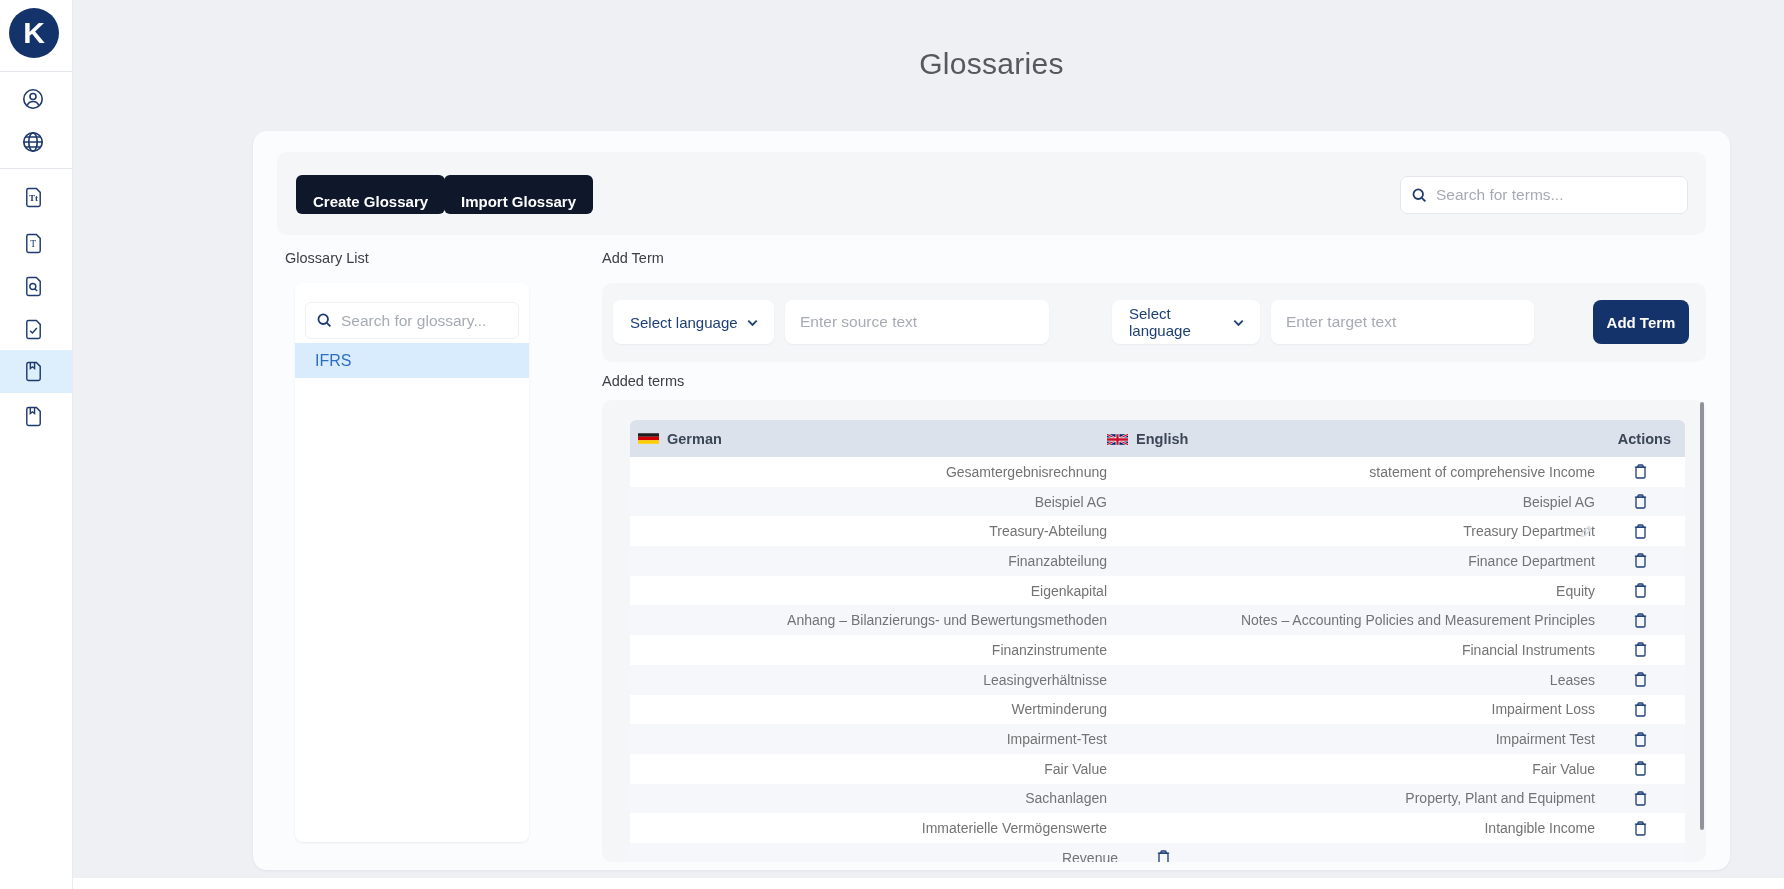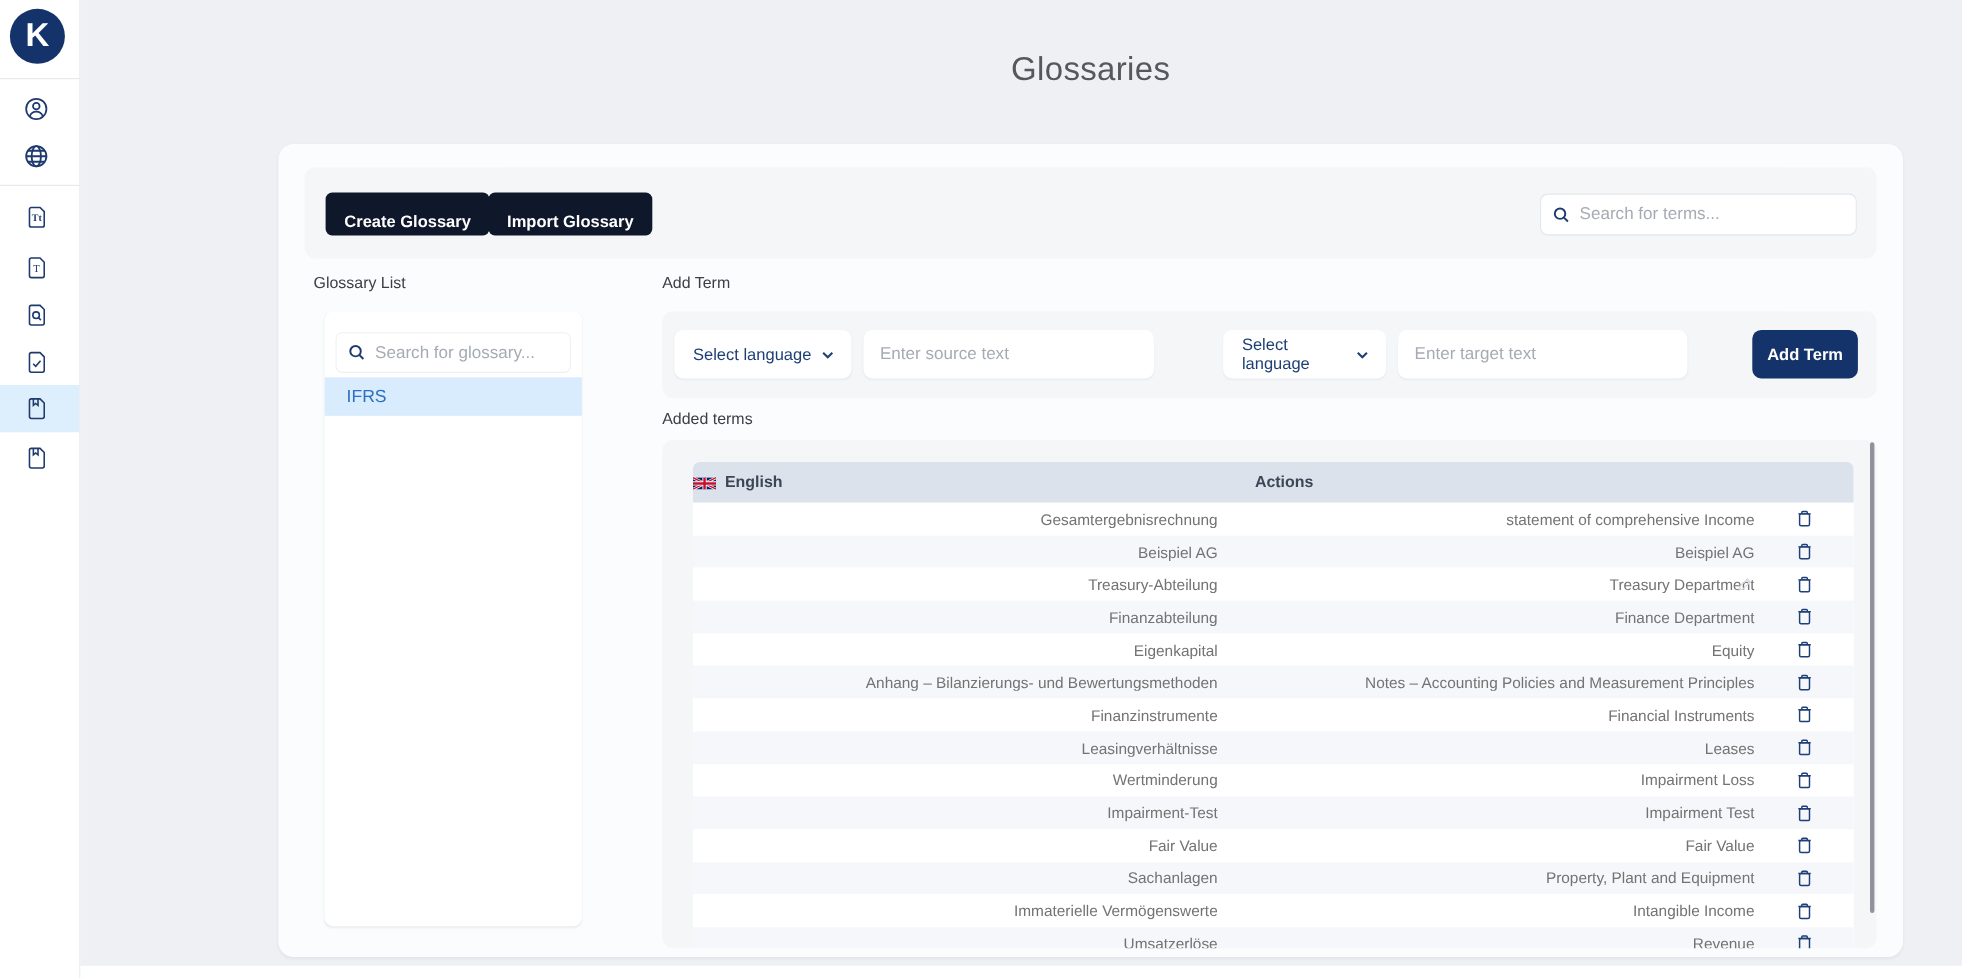--- a/index.html
+++ b/index.html
@@ -197,20 +197,30 @@
     <div class="field" style="left:669px; width:263px;">
       <input type="text" placeholder="Enter target text" style="">
     </div>
     <button class="add-btn">Add Term</button>
   </div>
 
   <div class="section-label" style="left:602px; top:373px;">Added terms</div>
   <div class="terms-panel">
     <div class="terms-table">
       <div class="t-head">
+        <div class="th-source">
+          <span class="flag">
+            <svg width="21" height="15" viewBox="0 0 60 30">
+                <rect width="60" height="10" y="0" fill="#1f1f1f"></rect>
+                <rect width="60" height="10" y="10" fill="#d30000"></rect>
+                <rect width="60" height="10" y="20" fill="#ffce00"></rect>
+              </svg>
+          </span>
+          <span>German</span>
+        </div>
         <div class="th-target">
           <span class="flag">
             <svg width="21" height="15" viewBox="0 0 60 30">
               <rect width="60" height="30" fill="#012169"></rect>
               <path d="M0,0 60,30 M60,0 0,30" stroke="#fff" stroke-width="7"></path>
               <path d="M0,0 60,30 M60,0 0,30" stroke="#C8102E" stroke-width="3.5"></path>
               <path d="M30,0 V30 M0,15 H60" stroke="#fff" stroke-width="11"></path>
               <path d="M30,0 V30 M0,15 H60" stroke="#C8102E" stroke-width="6.5"></path>
             </svg>
           </span>
@@ -438,21 +448,20 @@
         <svg width="15" height="17" viewBox="0 0 18 20" fill="none" stroke="currentColor" stroke-width="1.6">
           <path d="M2.2 4.8h13.6"></path>
           <path d="M6 4.8V3.2c0-.6.5-1 1-1h4c.5 0 1 .4 1 1v1.6"></path>
           <rect x="3.6" y="4.8" width="10.8" height="13" rx="1.6"></rect>
         </svg>
       </span>
     </div>
   </div>
 
   <div class="t-row alt">
-    <div class="td-source">Umsatzerlöse</div>
     <div class="td-target">
       <span>Revenue</span>
       
     </div>
     <div class="td-actions">
       <span class="trash">
         <svg width="15" height="17" viewBox="0 0 18 20" fill="none" stroke="currentColor" stroke-width="1.6">
           <path d="M2.2 4.8h13.6"></path>
           <path d="M6 4.8V3.2c0-.6.5-1 1-1h4c.5 0 1 .4 1 1v1.6"></path>
           <rect x="3.6" y="4.8" width="10.8" height="13" rx="1.6"></rect>

